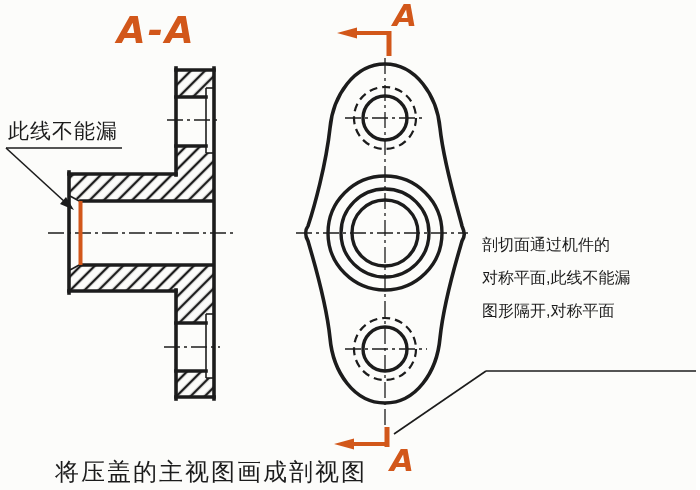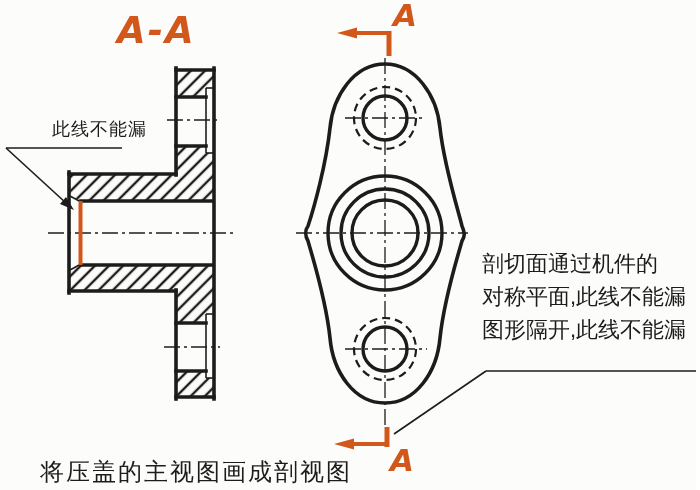--- a/index.html
+++ b/index.html
@@ -22,23 +22,23 @@
     color:var(--accent);
     font-weight:bold;
     font-style:italic;
     font-family:"DejaVu Sans", sans-serif;
     white-space:nowrap;
     line-height:1;
   }
   .section-title{left:117px;top:12px;font-size:37px;letter-spacing:2px;}
   .cut-label-top{left:393px;top:0px;font-size:31px;}
   .cut-label-bottom{left:390px;top:445px;font-size:31px;}
-  .annotation-left{left:8px;top:117px;font-size:18px;letter-spacing:1px;margin-left:44px;}
-  .note-block{left:482px;top:247px;font-size:22px;line-height:33px;letter-spacing:0px;}
-  .caption{left:40px;top:456px;font-size:24px;letter-spacing:2px;}
+  .annotation-left{left:8px;top:117px;font-size:21px;letter-spacing:1px;}
+  .note-block{left:482px;top:228px;font-size:16px;line-height:33px;letter-spacing:0px;}
+  .caption{left:55px;top:456px;font-size:24px;letter-spacing:2px;}
 </style>
 </head>
 <body>
 
 <div class="stage">
 
   <svg width="700" height="490" viewBox="0 0 700 490">
     <defs>
       <pattern id="hatch" width="10" height="10" patternUnits="userSpaceOnUse" patternTransform="rotate(-45)">
         <line x1="0" y1="5" x2="10" y2="5" style="stroke:var(--line)" stroke-width="2.4"></line>
@@ -155,17 +155,17 @@
 
   <div class="accent-label cut-label-top">A</div>
 
   <div class="accent-label cut-label-bottom">A</div>
 
   <div class="txt annotation-left">此线不能漏</div>
 
   <div class="txt note-block">
     <div>剖切面通过机件的</div>
     <div>对称平面,此线不能漏</div>
-    <div>图形隔开,此线不能漏</div>
+    <div>图形隔开,对称平面</div>
   </div>
 
   <div class="txt caption">将压盖的主视图画成剖视图</div>
 </div>
 
 </body></html>

